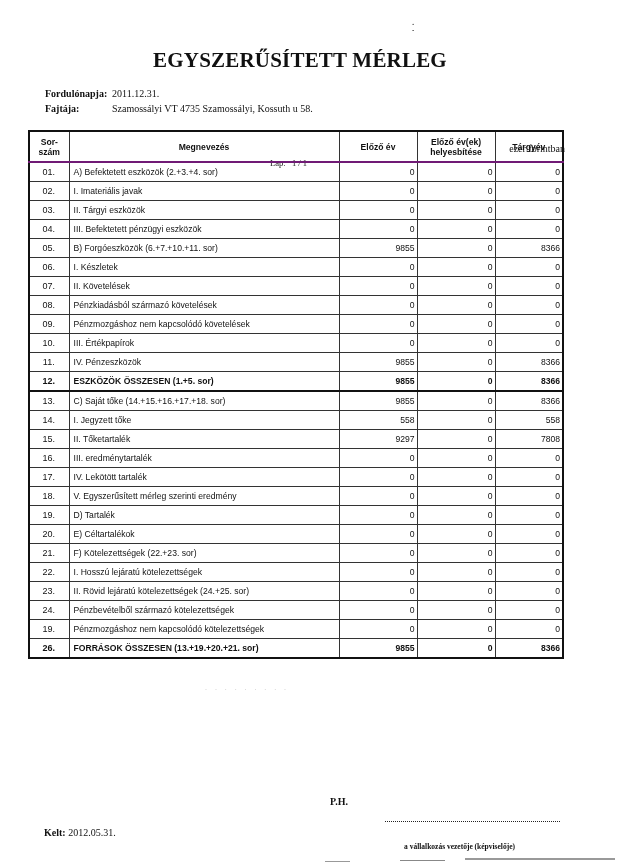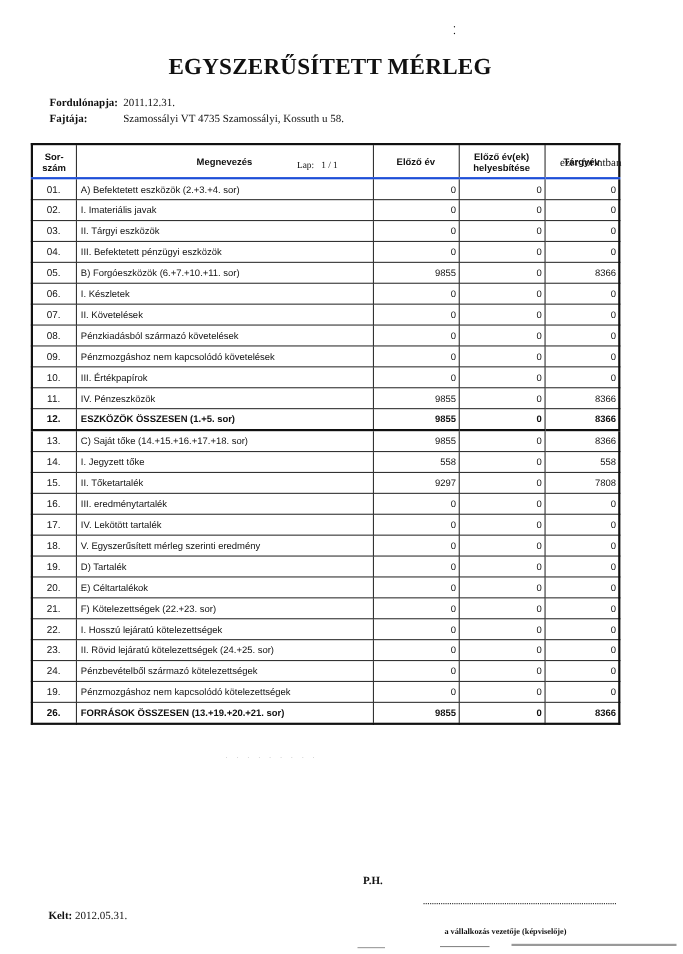--- a/index.html
+++ b/index.html
@@ -4,27 +4,27 @@
 <style>
   html, body { margin: 0; padding: 0; background: #ffffff; }
   body { width: 621px; height: 867px; position: relative; overflow: hidden; color: #111; }
   .serif { font-family: "Liberation Serif", "DejaVu Serif", serif; }
   .sans { font-family: "Liberation Sans", "DejaVu Sans", sans-serif; }
   .title { position: absolute; left: 0; width: 600px; top: 48px; text-align: center;
            font-size: 21px; font-weight: bold; letter-spacing: 0.2px; }
   .dot { position: absolute; left: 412px; top: 20px; font-size: 10px; }
   .meta-row { position: absolute; left: 45px; font-size: 10px; }
   .meta-row .lbl { font-weight: bold; display: inline-block; width: 67px; }
-  .lap { position: absolute; left: 270px; top: 145px; font-size: 8.5px; }
+  .lap { position: absolute; left: 270px; top: 158px; font-size: 8.5px; }
   .unit { position: absolute; right: 56px; top: 143px; font-size: 10px; }
   table.bal { position: absolute; left: 28px; top: 130px; border-collapse: collapse;
               width: 534px; table-layout: fixed; border: 2px solid #111; }
   table.bal th, table.bal td { border: 1px solid #333; padding: 0 4px; font-size: 8.6px;
               white-space: nowrap; overflow: hidden; height: 18px; }
-  table.bal th { font-weight: bold; text-align: center; height: 29px; line-height: 10px; border-bottom: 2px solid #1d4ed8; }
+  table.bal th { font-weight: bold; text-align: center; height: 29px; line-height: 10px; border-bottom: 2px solid #701a75; }
   table.bal td.num { text-align: right; padding-right: 2px; }
   table.bal td.sor { font-size: 9px; padding-left: 3px; text-align: center; }
   table.bal tr.total td { font-weight: bold; }
   table.bal tr.total-asset td { border-bottom: 2px solid #111; }
   .kelt { position: absolute; left: 44px; top: 827px; font-size: 10px; }
   .kelt b { font-weight: bold; }
   .ph { position: absolute; left: 330px; top: 796px; font-size: 10px; font-weight: bold; }
   .sigline { position: absolute; left: 385px; top: 815px; width: 175px; border-bottom: 1px dotted #222; height: 6px; }
   .siglbl { position: absolute; left: 404px; top: 826px; font-size: 7.5px; font-weight: bold; margin-top: 16px; }
   .scan1 { position: absolute; left: 325px; top: 861px; width: 25px; height: 1px; background: #999; }

